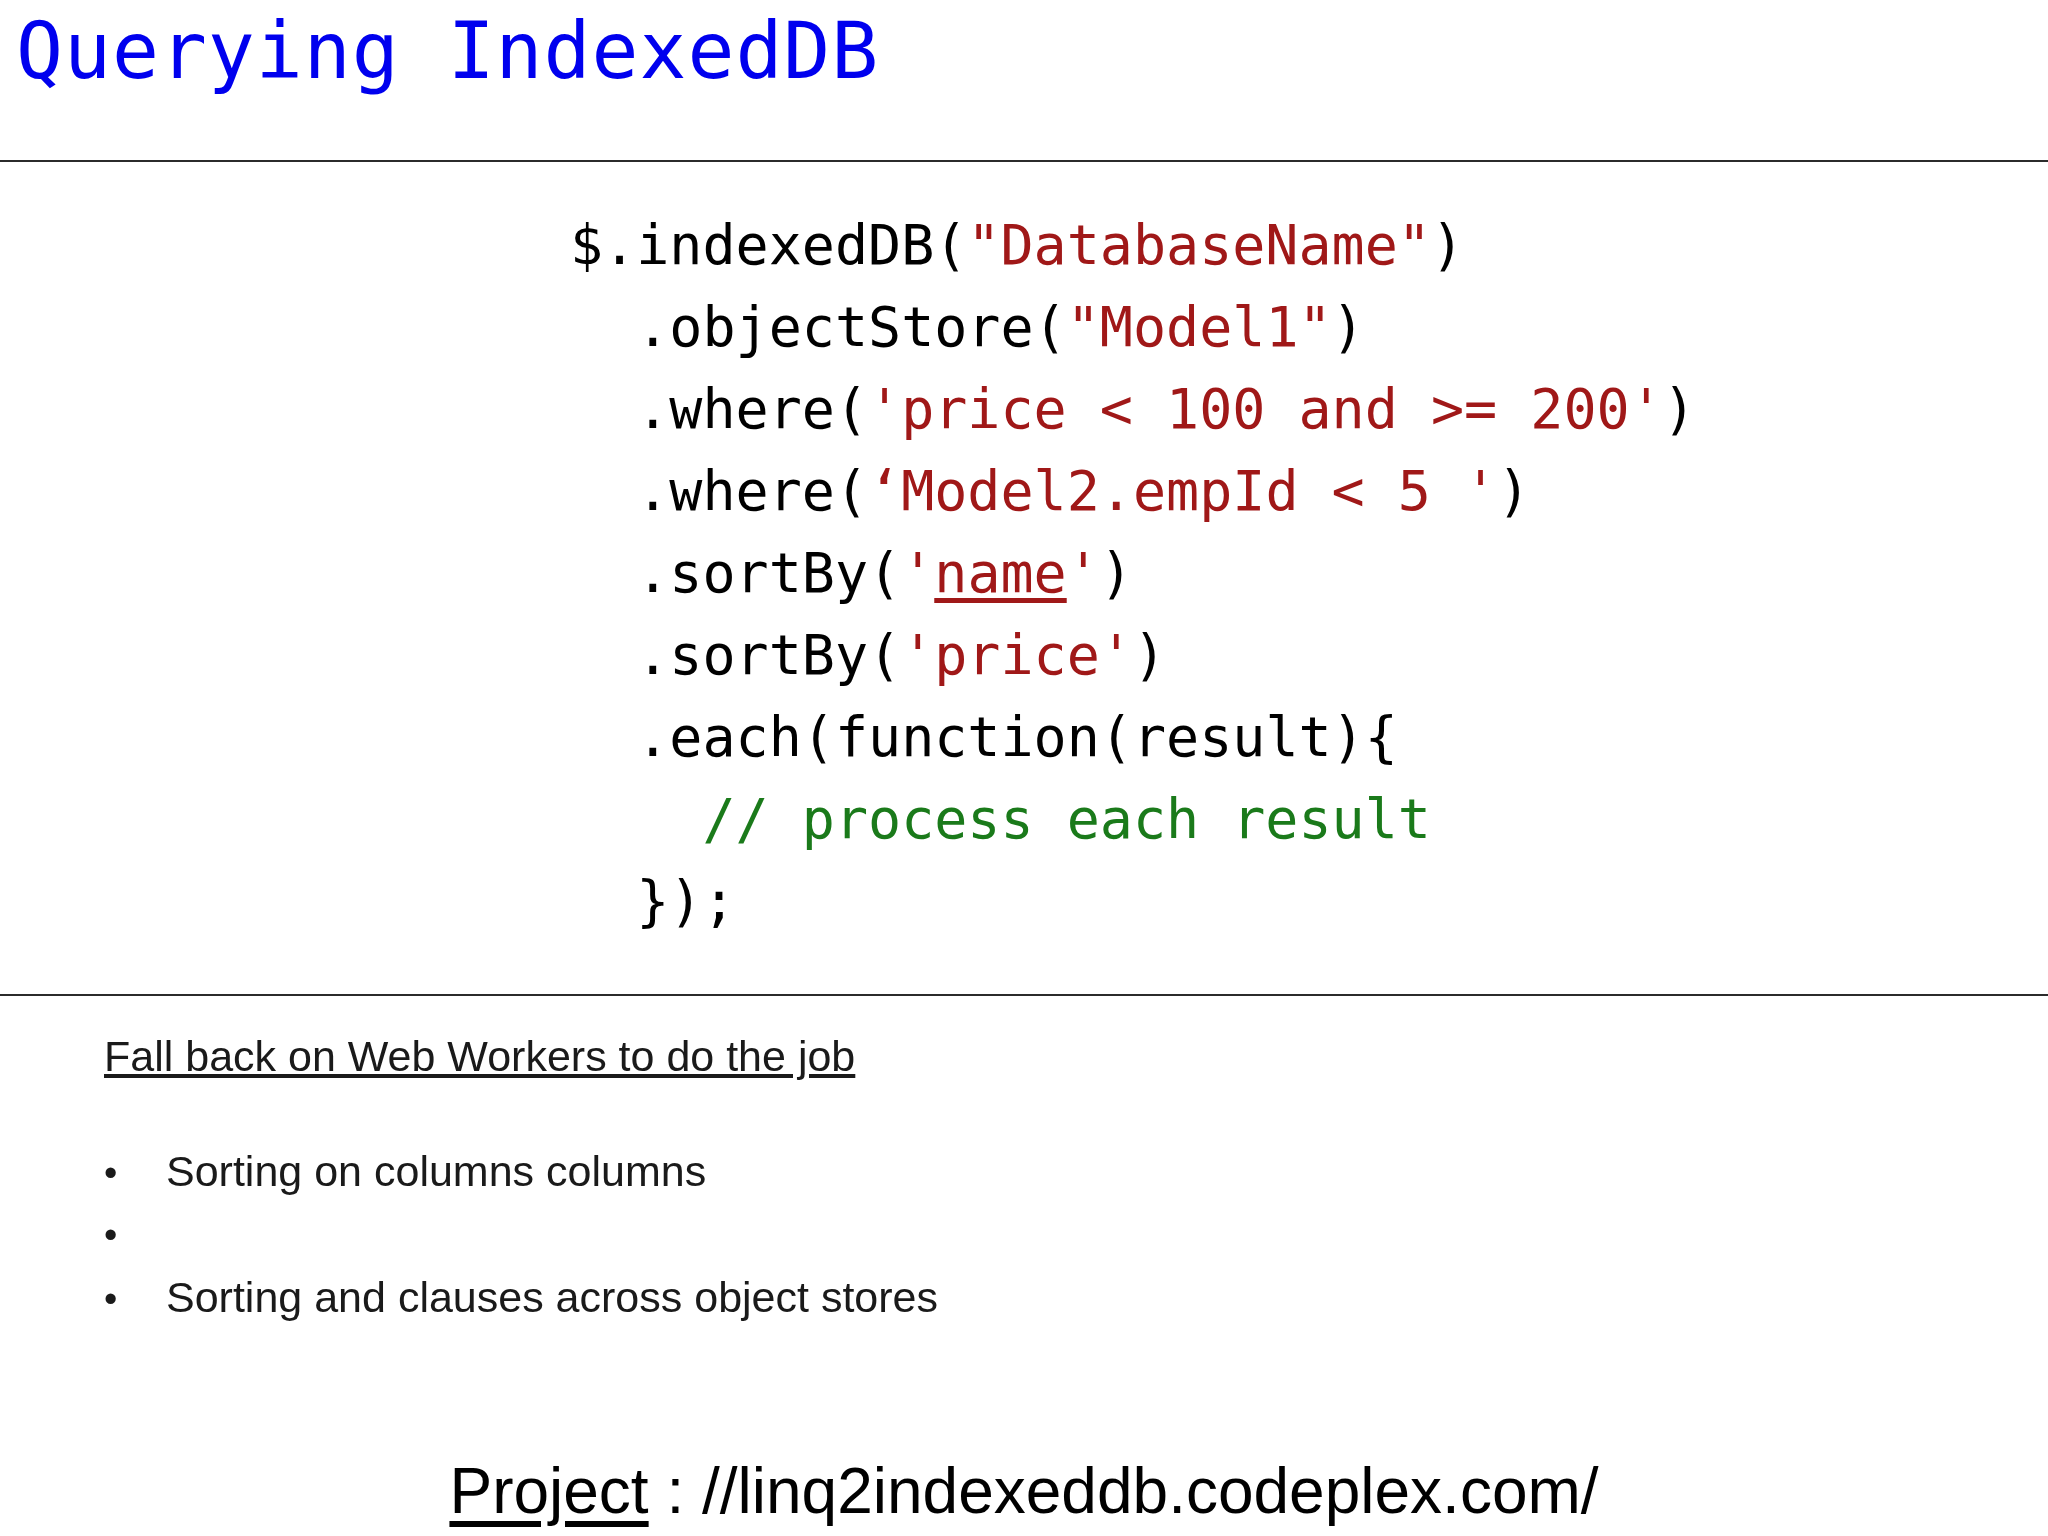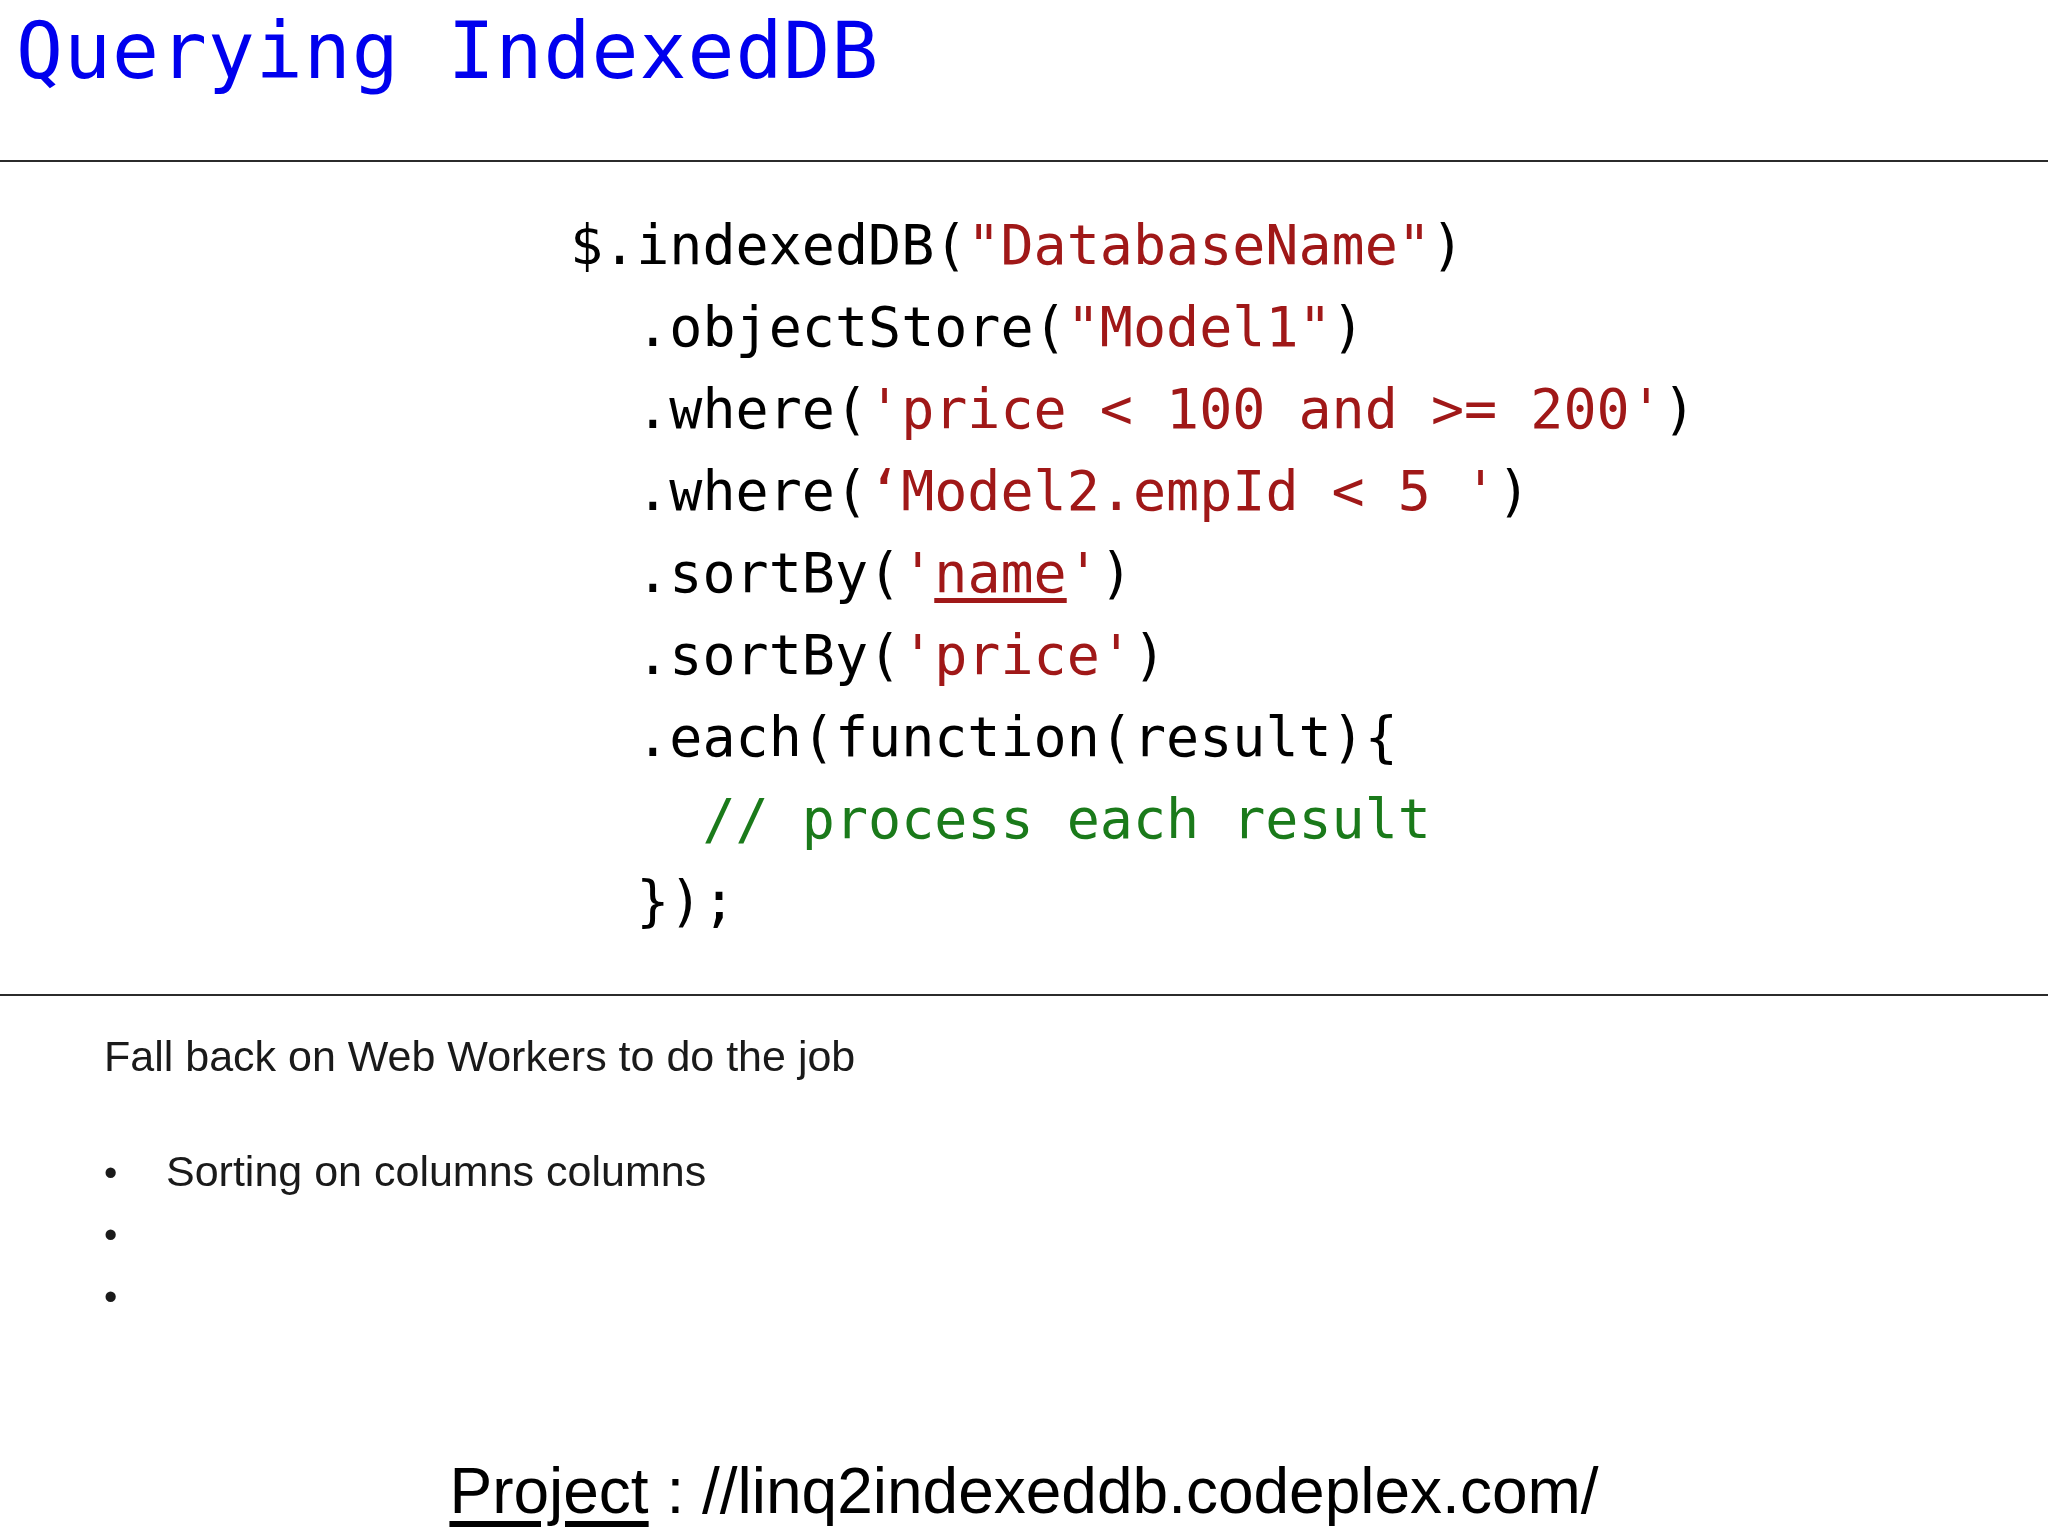--- a/index.html
+++ b/index.html
@@ -67,20 +67,21 @@
   
   .body-area {
     position: relative;
     padding: 34px 0 0 104px;
   }
   .lead-text {
     font-size: 43px;
     line-height: 52px;
     color: #1a1a1a;
     margin-bottom: 58px;
+    text-decoration: underline;
   }
   .bullets {
     list-style: none;
     margin: 0;
     padding: 0;
   }
   .bullet {
     font-size: 43px;
     line-height: 62px;
     color: #1a1a1a;
@@ -129,19 +130,20 @@
   <ul class="bullets" id="bullet-list">
       <li class="bullet">
         <span class="dot">•</span>
         <span>Sorting on columns columns</span>
       </li>
       <li class="bullet">
         <span class="dot">•</span>
       </li>
       <li class="bullet">
         <span class="dot">•</span>
+        <span>Sorting and clauses across object stores</span>
       </li>
     </ul>
 </div>
 
 <div class="footer-link">
   <span class="underlined">Project</span><span> : //linq2indexeddb.codeplex.com/</span>
 </div>
 
 </body></html>

